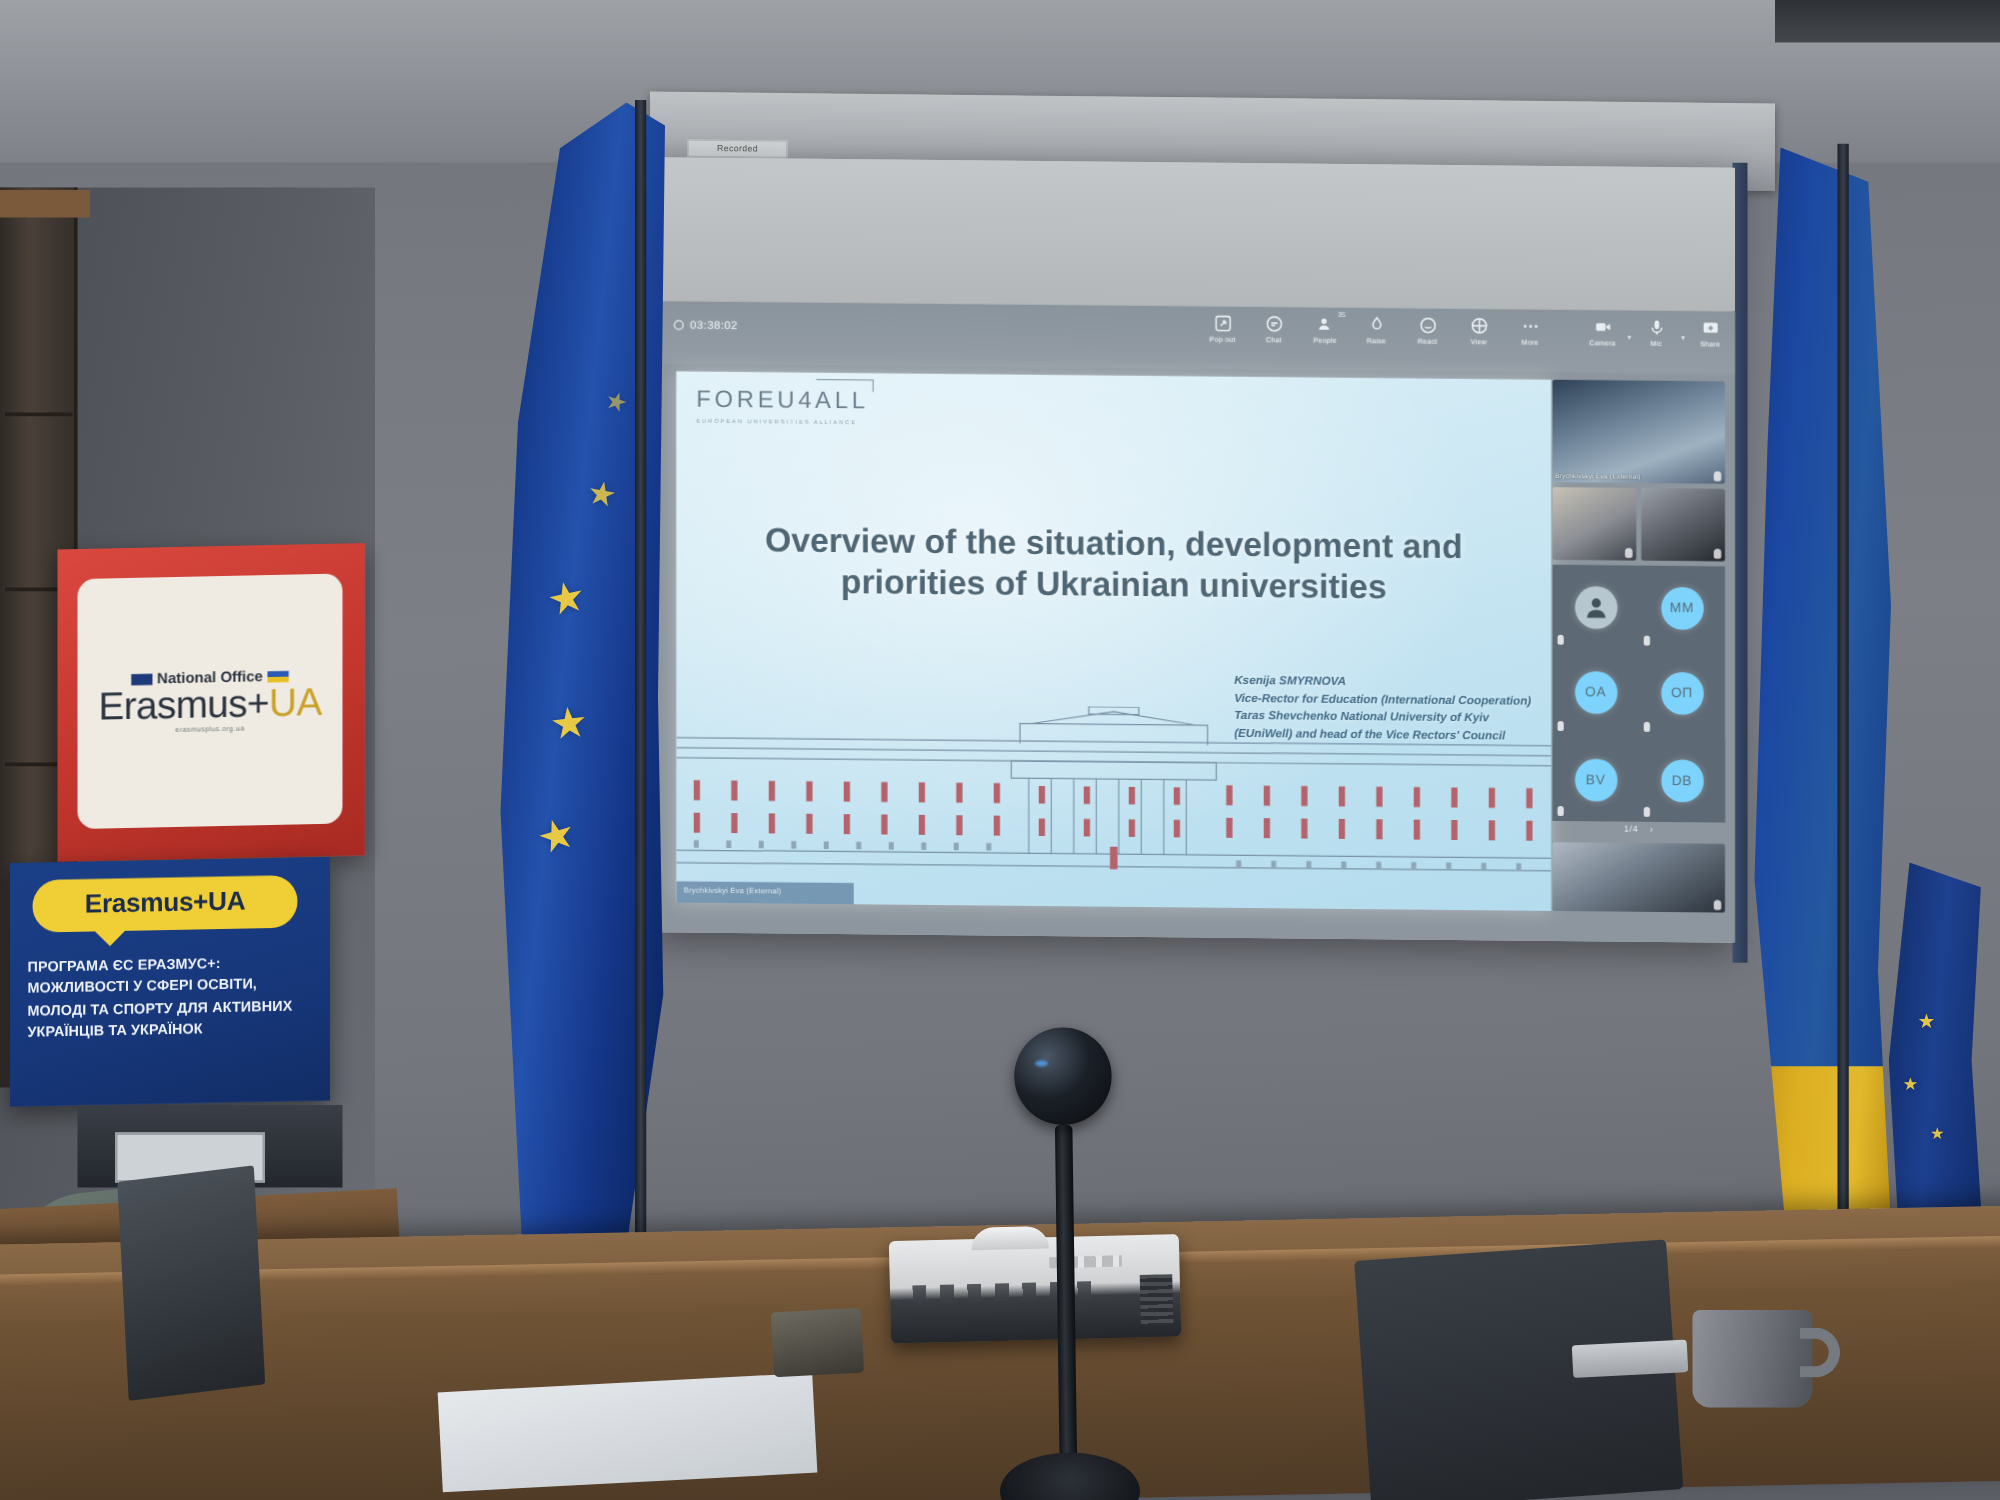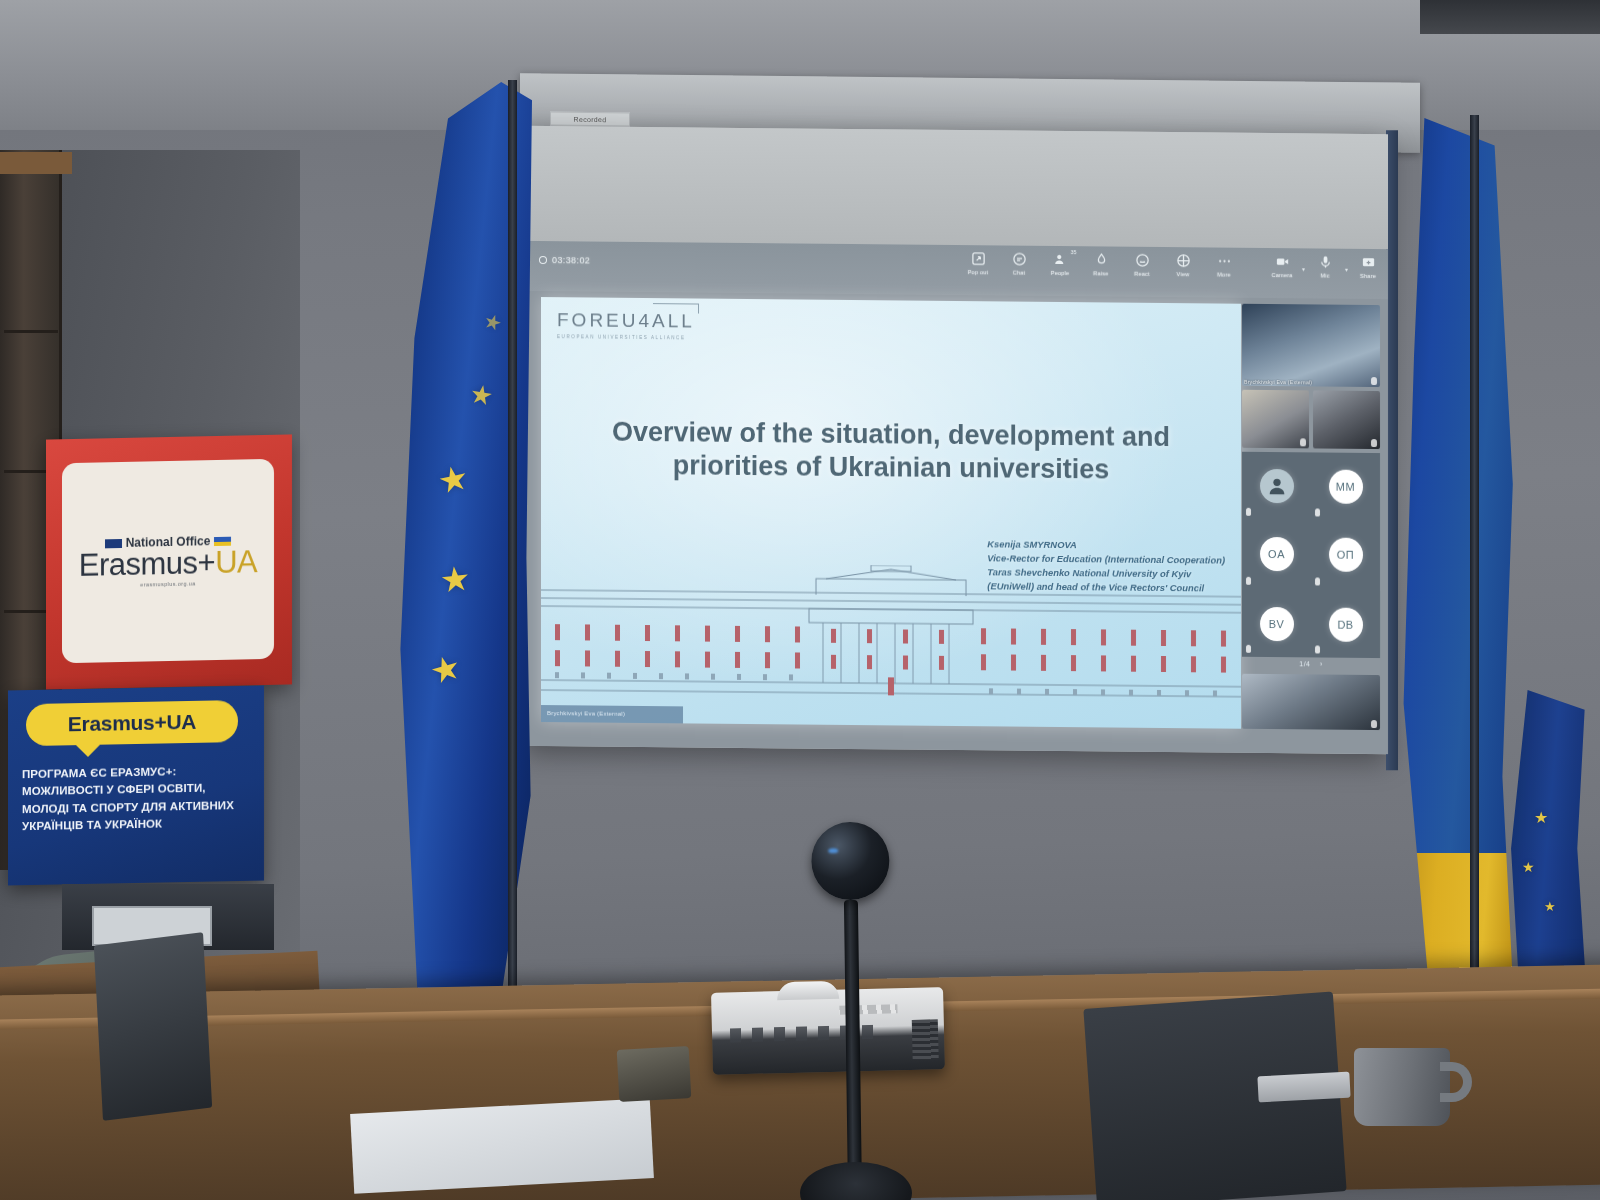--- a/index.html
+++ b/index.html
@@ -189,21 +189,21 @@
     border-radius: 3px 3px 2px 2px; background: rgba(255,255,255,.75);
   }
   .avatar-grid {
     position: absolute; left: 0; top: 148px; width: 138px; height: 205px;
     background: #5d6a75;
     display: grid; grid-template-columns: 1fr 1fr; grid-template-rows: repeat(3, 1fr);
   }
   .avatar-cell { position: relative; display: flex; align-items: center; justify-content: center; }
   .avatar-circle {
     width: 34px; height: 34px; border-radius: 50%;
-    background: #ffffff;
+    background: #7dd3fc;
     display: flex; align-items: center; justify-content: center;
     font-size: 11px; color: #55707c; letter-spacing: .5px;
     box-shadow: 0 0 6px rgba(255,255,255,.25);
   }
   .avatar-cell .m {
     position: absolute; left: 4px; bottom: 4px; width: 5px; height: 8px;
     border-radius: 3px 3px 2px 2px; background: rgba(255,255,255,.8);
   }
   .pager {
     position: absolute; left: 0; top: 356px; width: 138px;

